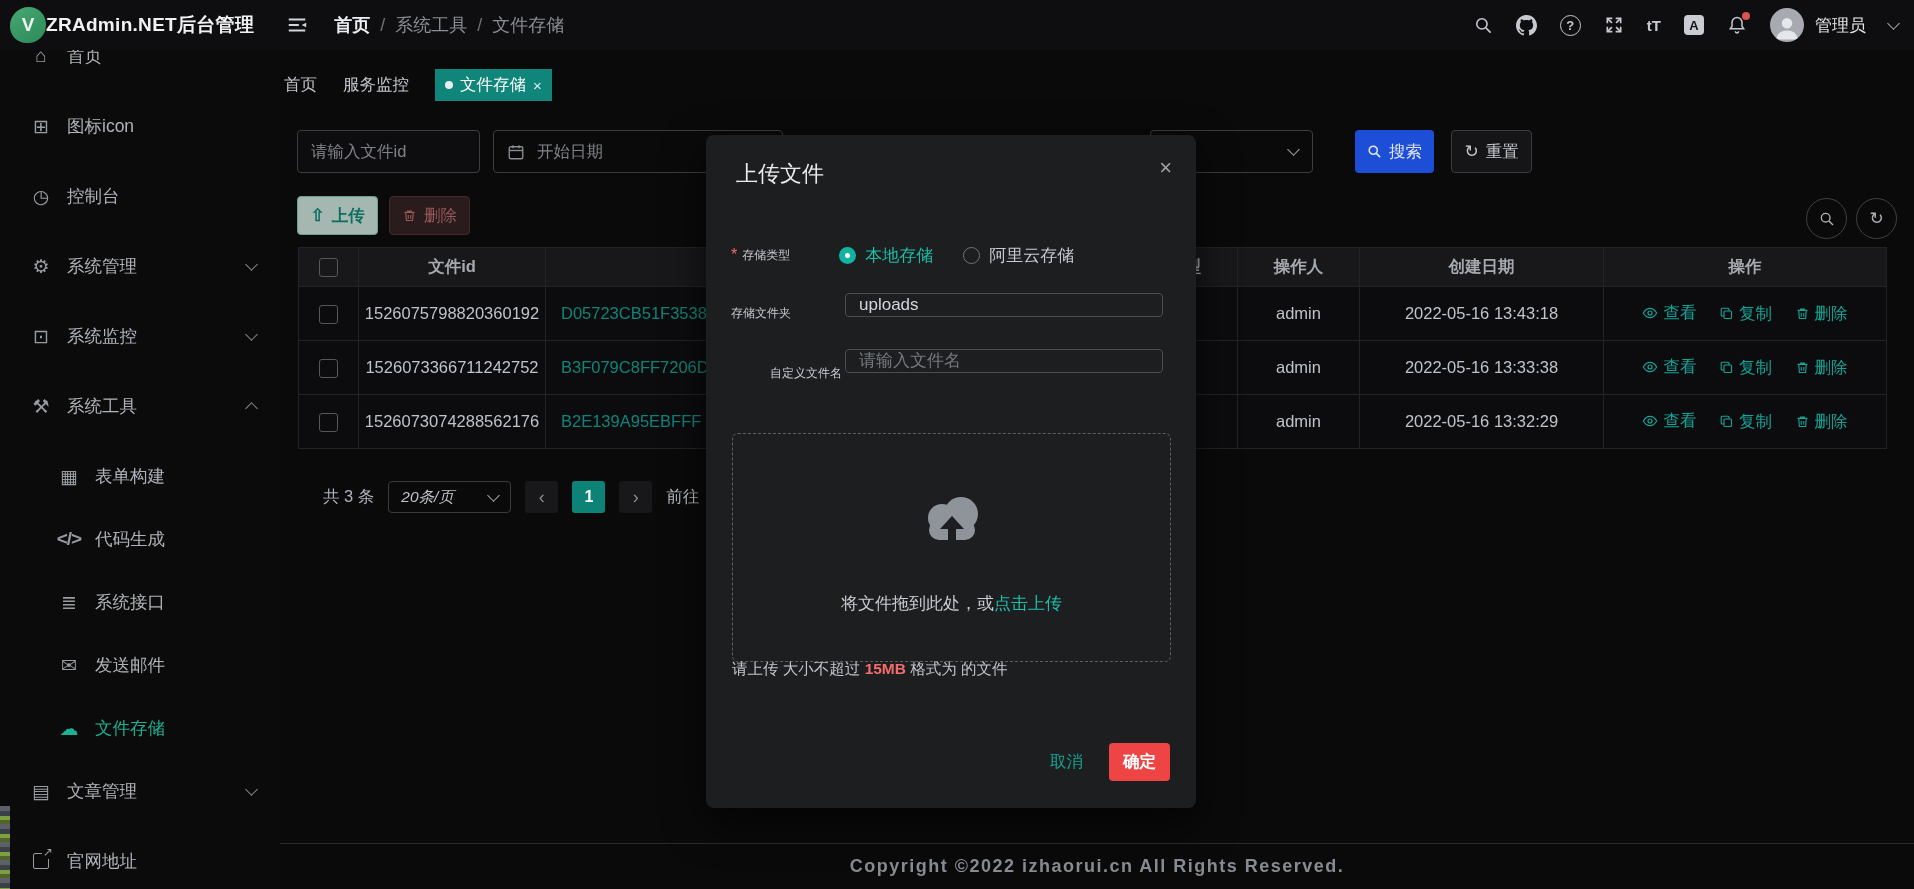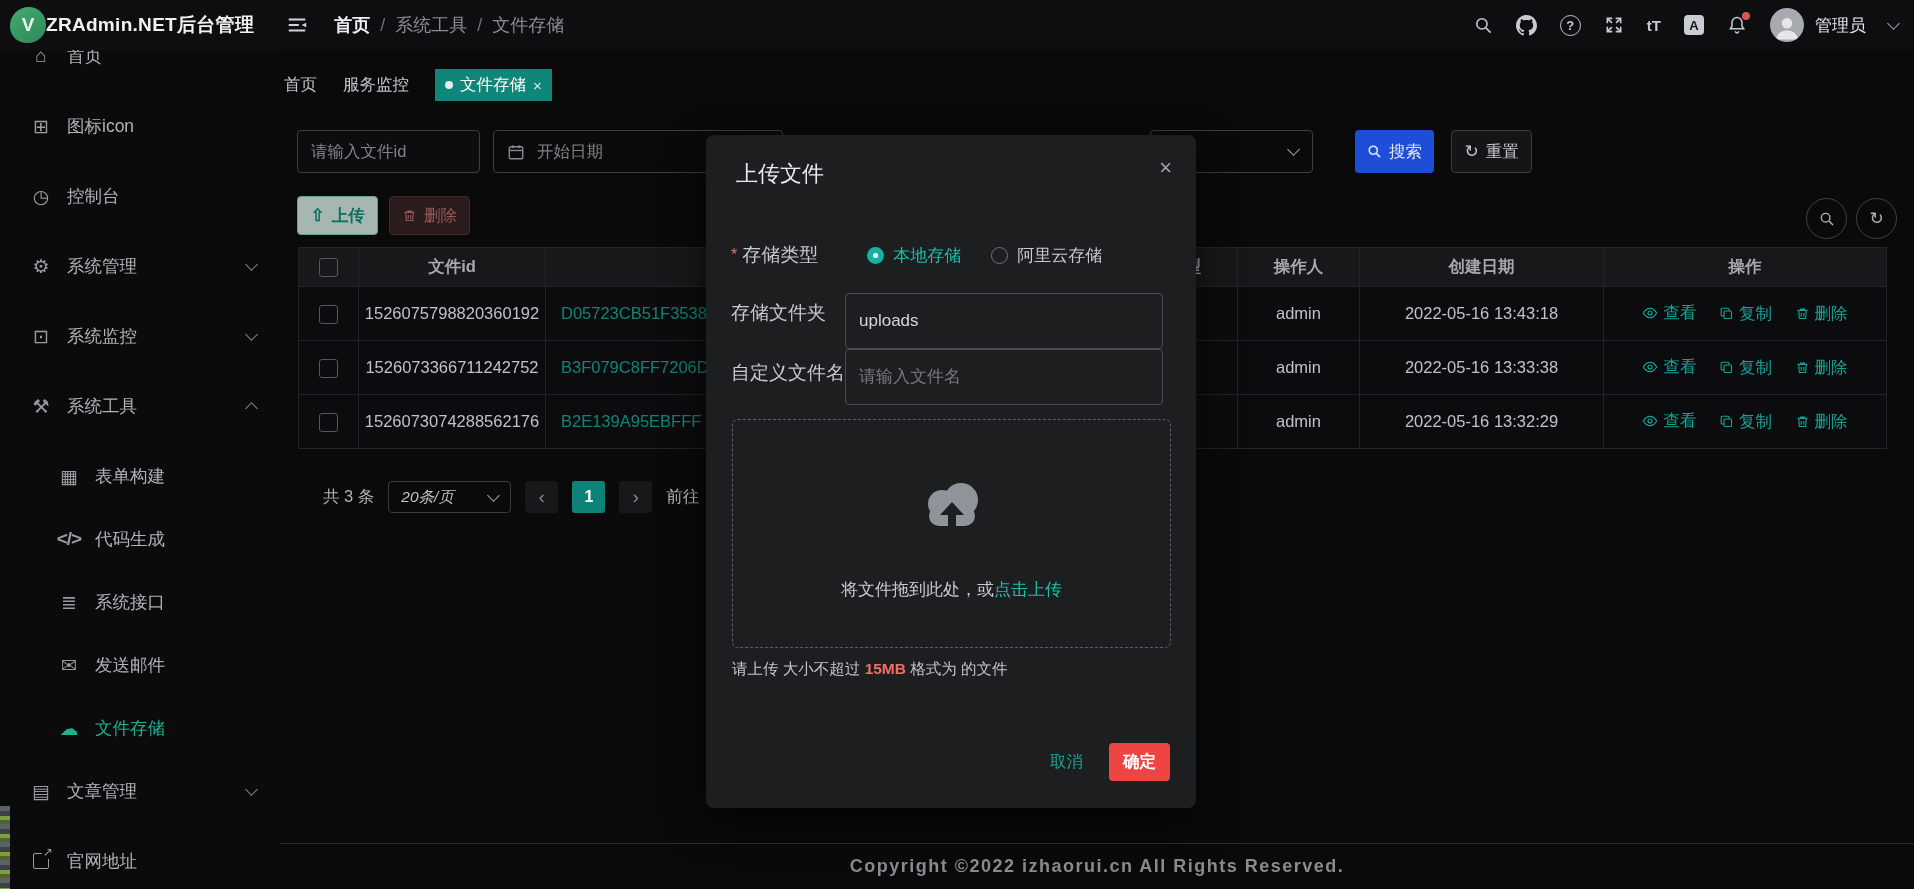--- a/index.html
+++ b/index.html
@@ -98,32 +98,32 @@
   .copyright{position:absolute;left:280px;right:0;top:856px;text-align:center;color:#888b91;font-size:18px;
              font-weight:bold;letter-spacing:1.5px;z-index:5;}
 
   
   .dialog{position:absolute;left:706px;top:135px;width:490px;height:673px;background:#1d1e20;border-radius:8px;
           box-shadow:0 14px 40px rgba(0,0,0,.65);z-index:100;}
   .dlg-title{position:absolute;left:30px;top:24px;font-size:22px;color:#e8eaed;font-weight:500;}
   .dlg-close{position:absolute;right:24px;top:22px;font-size:22px;color:#9fa3aa;cursor:pointer;line-height:1;}
   .dlg-row{position:absolute;left:25px;display:flex;align-items:center;height:32px;}
   .req-star{color:#f56c6c;margin-right:5px;font-size:16px;}
-  .dlg-label{color:#c6c9cf;font-size:19px;}
+  .dlg-label{color:#c6c9cf;font-size:12px;}
   .radio{width:17px;height:17px;border-radius:50%;box-sizing:border-box;position:relative;flex:none;cursor:pointer;}
   .radio.sel{background:#13b3a1;}
   .radio.sel:after{content:"";position:absolute;left:6px;top:6px;width:5px;height:5px;border-radius:50%;background:#fff;}
   .radio.unsel{border:1.6px solid #70737a;}
   .radio-lbl{margin-left:9px;font-size:17px;cursor:pointer;}
   .radio-lbl.sel{color:#1dbfa9;}
   .radio-lbl.unsel{color:#c6c9cf;}
-  .dlg-input{position:absolute;left:139px;width:318px;height:56px;background:transparent;border:1px solid #4b4d52;
+  .dlg-input{position:absolute;left:139px;width:318px;height:24px;background:transparent;border:1px solid #4b4d52;
              border-radius:4px;color:#d3d6dc;font-size:17px;padding:0 13px;box-sizing:border-box;font-family:inherit;}
   .dlg-input::placeholder{color:#75797f;}
-  .dropzone{position:absolute;left:26px;top:284px;width:437px;height:227px;border:1px dashed #5c5f66;border-radius:6px;cursor:pointer;}
+  .dropzone{position:absolute;left:26px;top:298px;width:437px;height:227px;border:1px dashed #5c5f66;border-radius:6px;cursor:pointer;}
   .dz-cloud{position:absolute;left:50%;top:58px;transform:translateX(-50%);}
   .dz-text{position:absolute;left:0;right:0;top:158px;text-align:center;font-size:17px;color:#c9ccd2;}
   .dz-link{color:#1dbfa9;cursor:pointer;}
   .dlg-tip{position:absolute;left:26px;top:524px;font-size:15.5px;color:#c2c5cb;}
   .tip-size{color:#f56c6c;font-weight:bold;}
   .dlg-footer{position:absolute;right:26px;top:608px;display:flex;align-items:center;gap:16px;}
   .cancel-btn{color:#18a392;font-size:16.5px;padding:8px 10px;cursor:pointer;}
   .confirm-btn{background:#ef4444;color:#fff;font-size:16.5px;padding:8px 14px;border-radius:4px;font-weight:bold;cursor:pointer;}
 </style>
 </head>
@@ -457,21 +457,21 @@
       <span style="width:30px;"></span>
       <span class="radio unsel"></span>
       <span class="radio-lbl unsel">阿里云存储</span>
     </div>
 
     <div class="dlg-row" style="top:162px;">
       <span class="dlg-label">存储文件夹</span>
     </div>
     <input class="dlg-input" style="top: 158px;" value="uploads">
 
-    <div class="dlg-row" style="top:222px;">
+    <div class="dlg-row" style="top:222px;margin-left:39px;">
       <span class="dlg-label">自定义文件名</span>
     </div>
     <input class="dlg-input" style="top: 214px;" placeholder="请输入文件名">
 
     <div class="dropzone">
       <svg class="dz-cloud" width="76" height="56" viewBox="0 0 76 56">
         <g fill="#8f939a">
           <circle cx="28" cy="26" r="14"></circle>
             <circle cx="47" cy="22" r="17"></circle>
             <rect x="15" y="28" width="46" height="20" rx="10"></rect>

